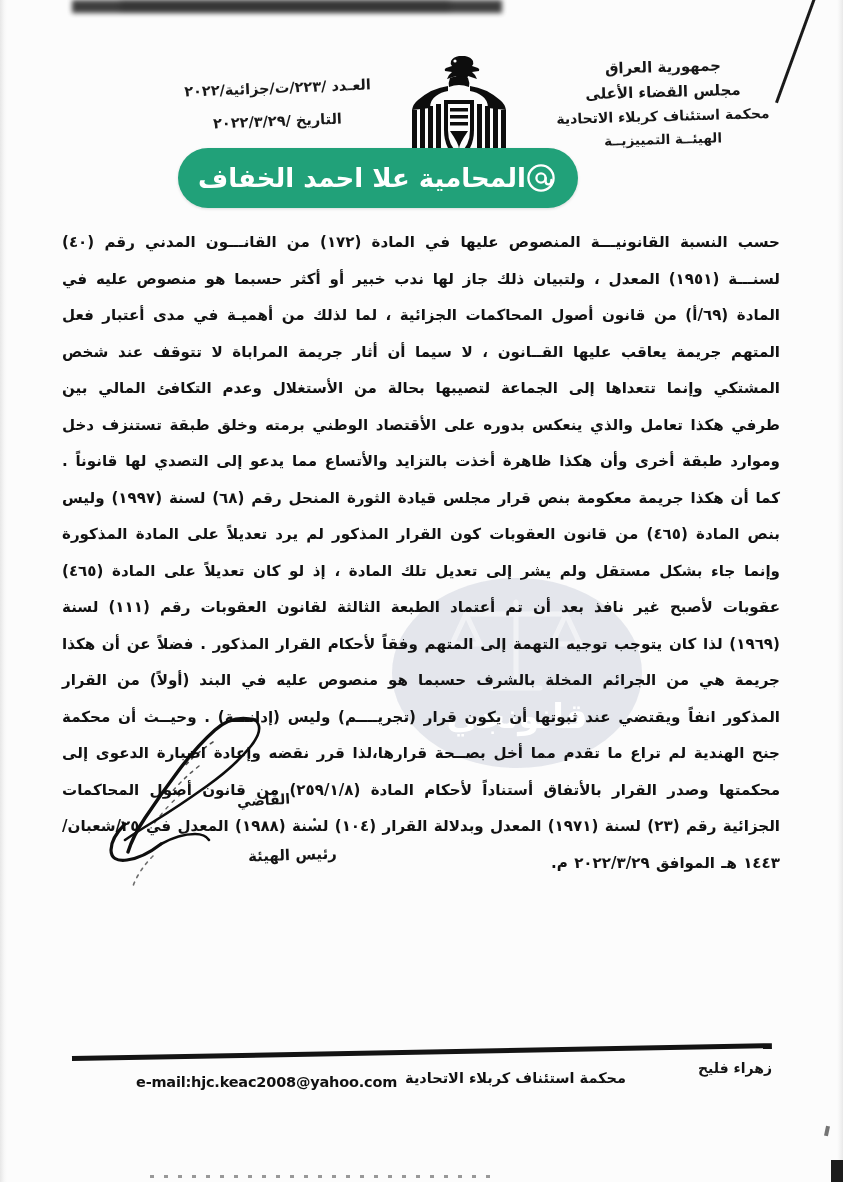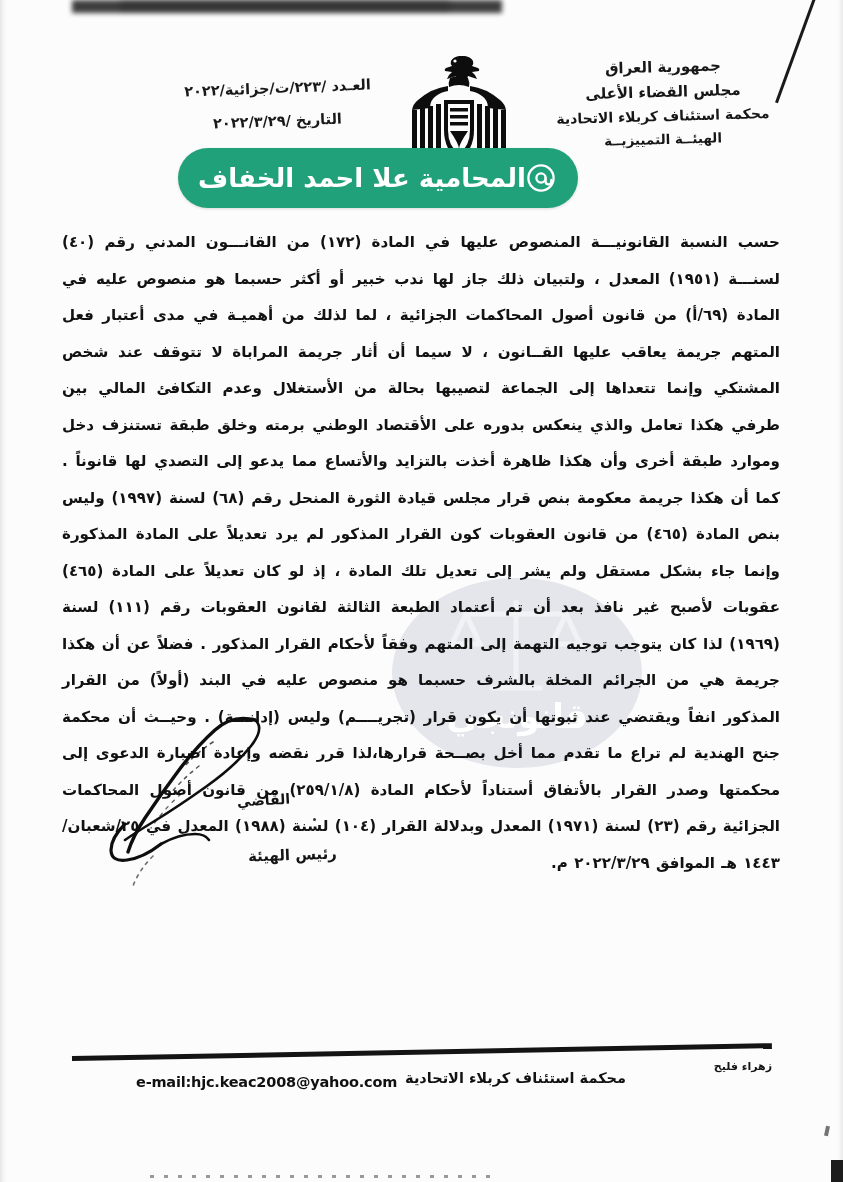--- a/index.html
+++ b/index.html
@@ -284,21 +284,21 @@
   .footer-row {
     position:absolute;
     left:72px; top:26px;
     width:700px;
     height:28px;
   }
   .footer-name {
     position:absolute;
     right:0px; top:-4px;
     font-family:"DejaVu Sans", sans-serif;
-    font-size:11px;
+    font-size:14px;
     font-weight:700;
     color:#141414;
     direction:rtl;
     white-space:nowrap;
   }
   .footer-court {
     position:absolute;
     right:146px; top:6px;
     font-family:"DejaVu Sans", sans-serif;
     font-size:14.5px;

